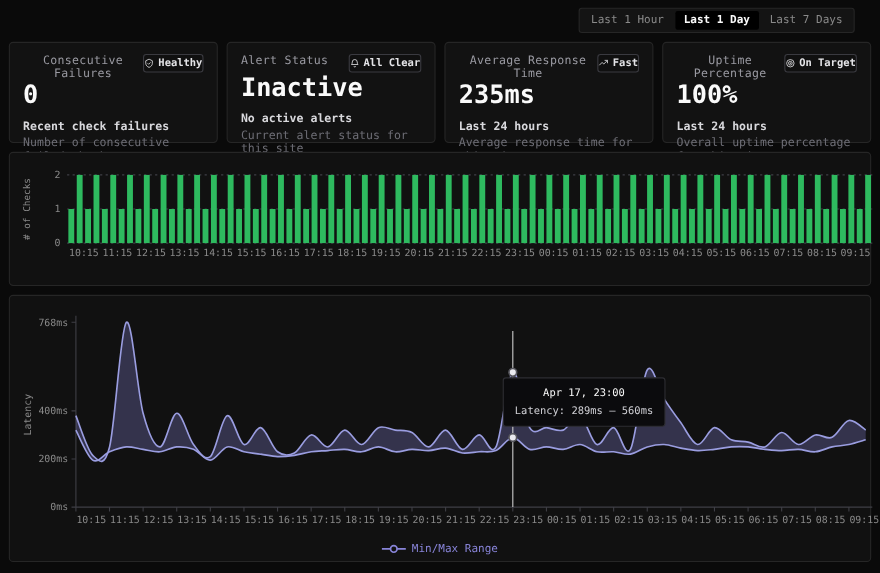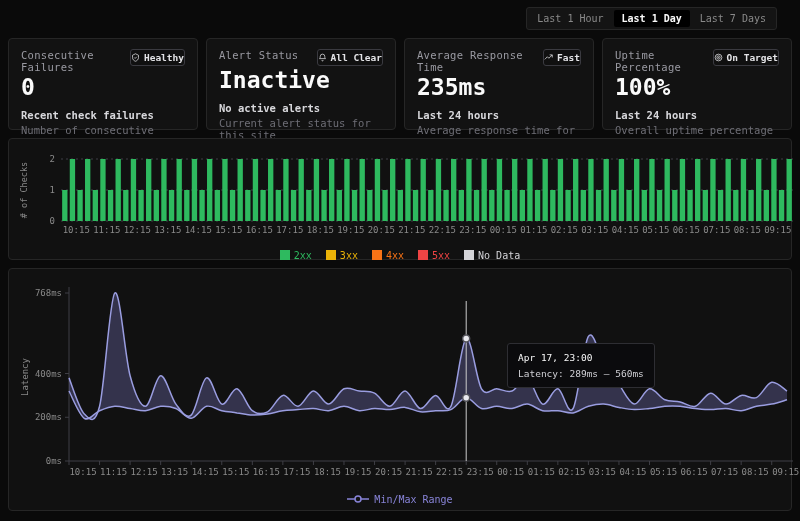--- a/index.html
+++ b/index.html
@@ -11,21 +11,21 @@
   .range-group { position:absolute; top:7px; right:23px; display:flex; gap:2px;
     background:#141414; border:1px solid #262626; border-radius:3px; padding:2px; }
   .range-btn { font-size:10px; color:#8a8a8a; padding:3px 8px; border-radius:2px;
     background:transparent; border:none; font-family:inherit; cursor:pointer; white-space:nowrap; }
   .range-btn.active { background:#000000; color:#fafafa; font-weight:bold; }
 
   
   .cards { display:grid; grid-template-columns:repeat(4,1fr); gap:8px; margin:6px 8px 0 8px; }
   .card { background:#121212; border:1px solid #262626; border-radius:4px; padding:10px 12px; height:92px; position:relative; }
   .card-head { display:flex; justify-content:space-between; align-items:flex-start; }
-  .card-title { font-size:10.5px; color:#9a9aa2; letter-spacing:.3px; }
+  .card-title { font-size:10.5px; color:#9a9aa2; letter-spacing:.3px;text-align:center; }
   .badge { display:flex; align-items:center; gap:4px; border:1px solid #3a3a40; border-radius:3px;
     padding:2px 0; font-size:9.5px; color:#e4e4e7; font-weight:bold; background:#101010; white-space:nowrap; }
   .badge svg { width:9px; height:9px; stroke:#e4e4e7; fill:none; stroke-width:2; }
   .card-value { font-size:23px; font-weight:bold; color:#fafafa; margin-top:2px; line-height:1.1; }
   .card-sub { font-size:10.5px; font-weight:bold; color:#d8d8dc; margin-top:9px; }
   .card-desc { font-size:10.5px; color:#6e6e76; margin-top:3px; }
 
   
   .panel { background:#111111; border:1px solid #262626; border-radius:4px; margin:8px 8px 0 8px; position:relative; }
   #checks-panel { height:122px; padding:6px 8px 4px 8px; }
@@ -247,42 +247,20 @@
       <text x="516.75" y="88" text-anchor="middle" font-size="9" fill="#8a8a8a">01:15</text>
       <text x="547.25" y="88" text-anchor="middle" font-size="9" fill="#8a8a8a">02:15</text>
       <text x="577.75" y="88" text-anchor="middle" font-size="9" fill="#8a8a8a">03:15</text>
       <text x="608.25" y="88" text-anchor="middle" font-size="9" fill="#8a8a8a">04:15</text>
       <text x="638.75" y="88" text-anchor="middle" font-size="9" fill="#8a8a8a">05:15</text>
       <text x="669.25" y="88" text-anchor="middle" font-size="9" fill="#8a8a8a">06:15</text>
       <text x="699.75" y="88" text-anchor="middle" font-size="9" fill="#8a8a8a">07:15</text>
       <text x="730.25" y="88" text-anchor="middle" font-size="9" fill="#8a8a8a">08:15</text>
       <text x="760.75" y="88" text-anchor="middle" font-size="9" fill="#8a8a8a">09:15</text>
     </svg>
-  <div class="legend-row" id="checks-legend">
-      <span class="legend-item">
-        <span class="legend-swatch" style="background: rgb(46, 186, 95);"></span>
-        <span style="color: rgb(46, 186, 95);">2xx</span>
-      </span>
-      <span class="legend-item">
-        <span class="legend-swatch" style="background: rgb(234, 179, 8);"></span>
-        <span style="color: rgb(234, 179, 8);">3xx</span>
-      </span>
-      <span class="legend-item">
-        <span class="legend-swatch" style="background: rgb(249, 115, 22);"></span>
-        <span style="color: rgb(249, 115, 22);">4xx</span>
-      </span>
-      <span class="legend-item">
-        <span class="legend-swatch" style="background: rgb(239, 68, 68);"></span>
-        <span style="color: rgb(239, 68, 68);">5xx</span>
-      </span>
-      <span class="legend-item">
-        <span class="legend-swatch" style="background: rgb(212, 212, 216);"></span>
-        <span style="color: rgb(212, 212, 216);">No Data</span>
-      </span>
-    </div>
 </div>
 
 <div class="panel" id="latency-panel">
   <svg id="latency-svg" width="782" height="212" viewBox="0 0 782 212">
       <line x1="52" y1="12" x2="52" y2="186" stroke="#3f3f46" stroke-width="1"></line>
       <line x1="52" y1="186" x2="776" y2="186" stroke="#3f3f46" stroke-width="1"></line>
       <line x1="48" y1="18" x2="52" y2="18" stroke="#3f3f46" stroke-width="1"></line>
       <text x="45" y="21" text-anchor="end" font-size="9" fill="#8a8a8a">768ms</text>
       <line x1="48" y1="98.5" x2="52" y2="98.5" stroke="#3f3f46" stroke-width="1"></line>
       <text x="45" y="101.5" text-anchor="end" font-size="9" fill="#8a8a8a">400ms</text>
@@ -346,17 +324,17 @@
       <circle cx="449.1914893617021" cy="63.5" r="3.5" fill="#e9e9ee" stroke="#55555c" stroke-width="1.5"></circle>
       <circle cx="449.1914893617021" cy="122.78125" r="3.5" fill="#e9e9ee" stroke="#55555c" stroke-width="1.5"></circle>
     </svg>
   <div class="lat-legend">
     <svg width="22" height="10" viewBox="0 0 22 10">
       <line x1="0" y1="5" x2="22" y2="5" stroke="#8884d8" stroke-width="1.5"></line>
       <circle cx="11" cy="5" r="3" fill="#111111" stroke="#8884d8" stroke-width="1.5"></circle>
     </svg>
     <span id="lat-legend-label" style="color:#8884d8;">Min/Max Range</span>
   </div>
-  <div class="tooltip" id="lat-tooltip" style="left: 498px; top: 74px;">
+  <div class="tooltip" id="lat-tooltip" style="left: 448px; top: 74px; text-align: center;">
     <div class="tt-title">Apr 17, 23:00</div>
     <div class="tt-body">Latency: 289ms – 560ms</div>
   </div>
 </div>
 
 </body></html>

